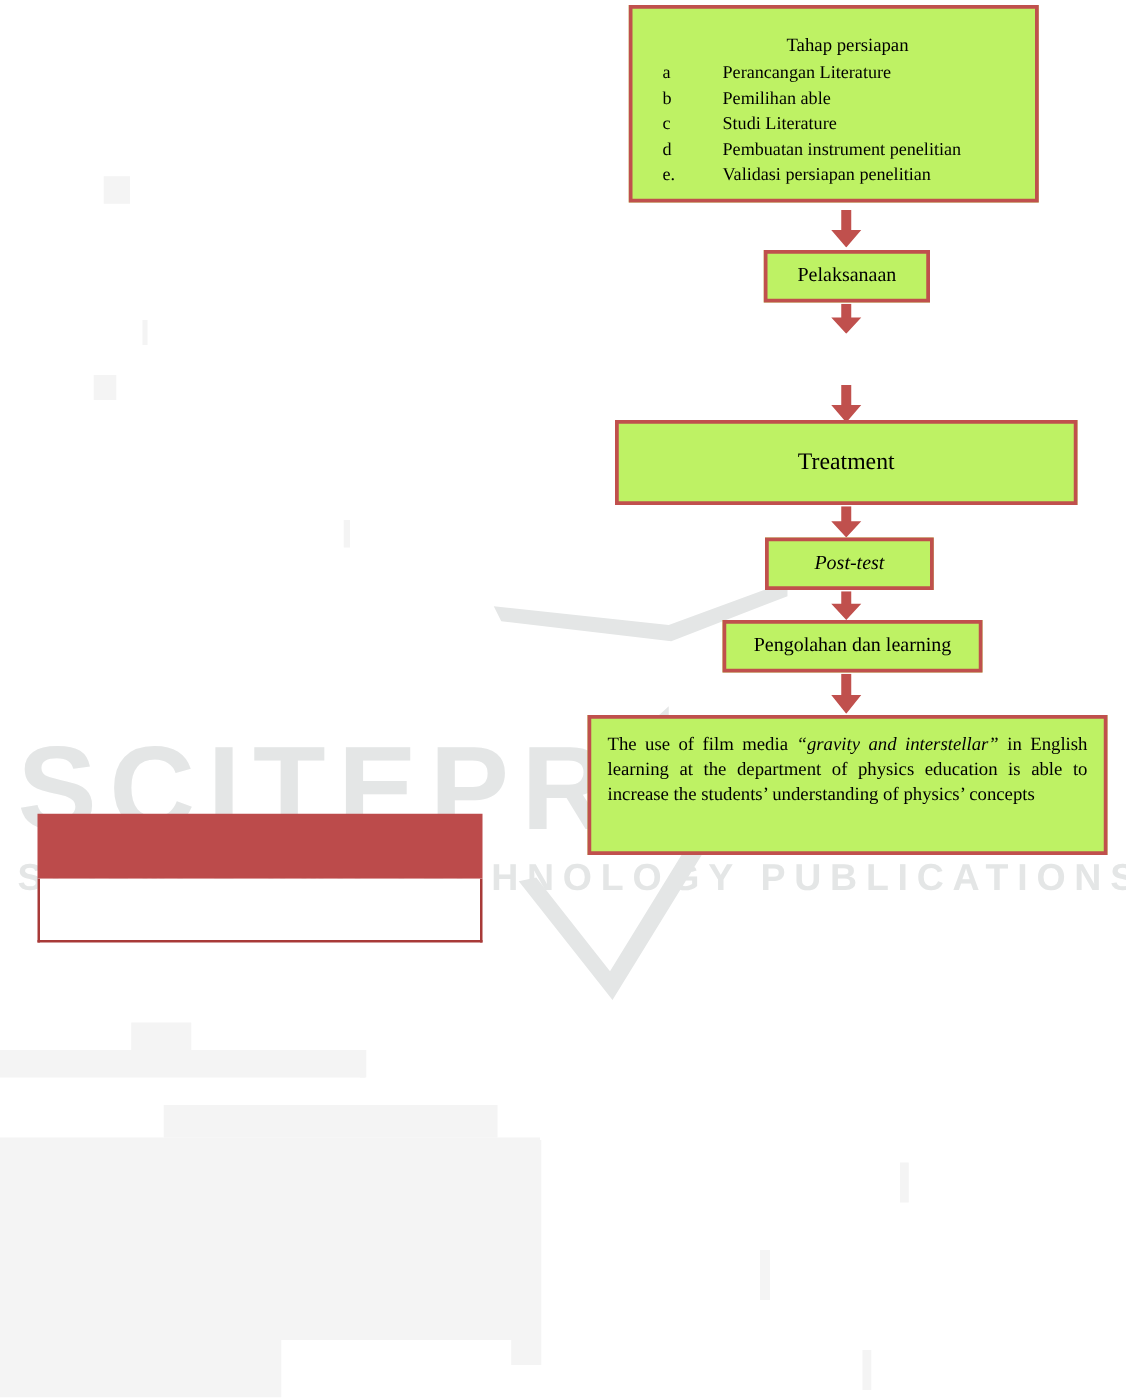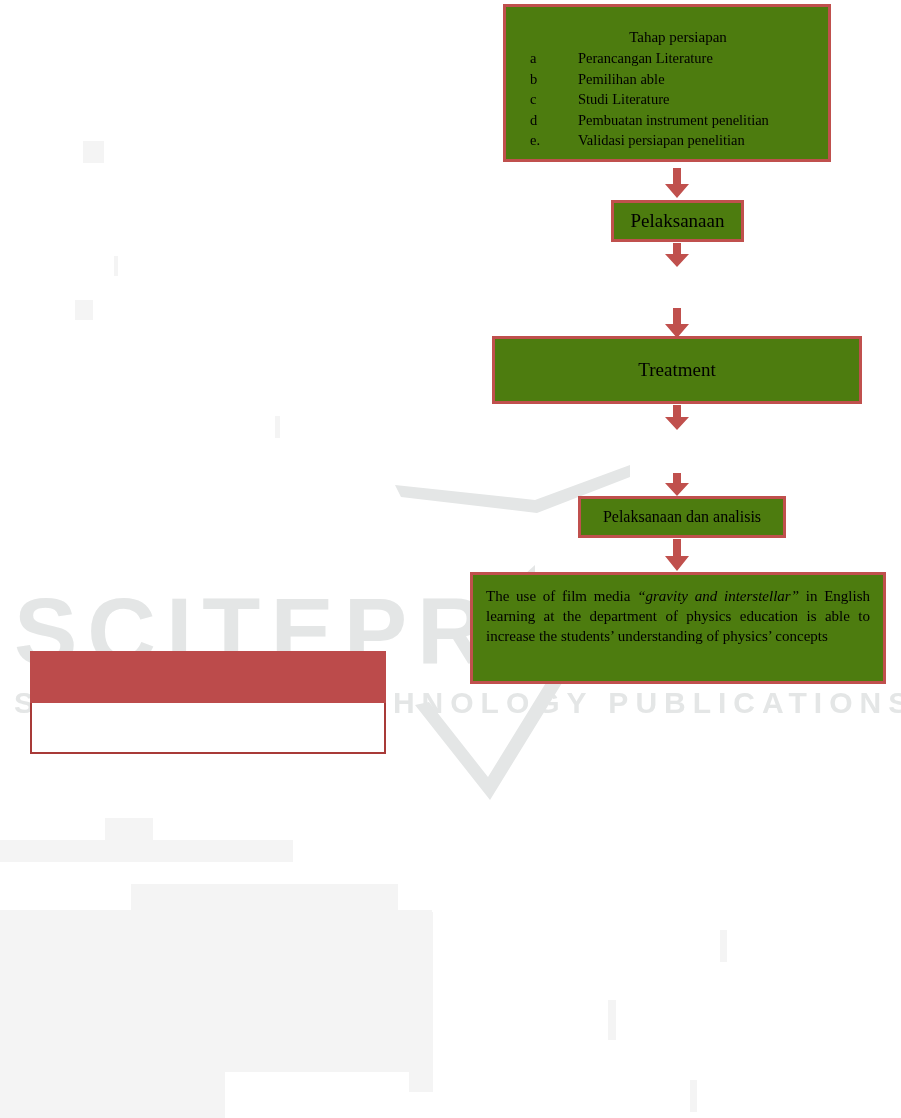--- a/index.html
+++ b/index.html
@@ -63,21 +63,21 @@
 
   
   #flowchart {
     position: absolute;
     inset: 0;
     z-index: 2;
   }
   .node {
     position: absolute;
     box-sizing: border-box;
-    background: #4d7c0f;
+    background: #bef264;
     border: 3px solid #c0504d;
     display: flex;
     flex-direction: column;
     align-items: center;
     justify-content: center;
   }
   .node .line {
     line-height: 1.28;
     text-align: center;
     white-space: nowrap;
@@ -114,21 +114,21 @@
     width: 48px;
     flex: 0 0 48px;
   }
 
   #node-pelaksanaan {
     left: 611px;
     top: 200px;
     width: 133px;
     height: 42px;
   }
-  #node-pelaksanaan .line { font-size: 19px; }
+  #node-pelaksanaan .line { font-size: 16px; }
 
   #node-pretest {
     left: 611px;
     top: 265px;
     width: 133px;
     height: 42px;
   }
   #node-pretest .line { font-size: 16px; font-style: italic; }
 
   #node-treatment {
@@ -281,27 +281,30 @@
   </svg>
 
   <div class="node" id="node-treatment">
     <div class="line">Treatment</div>
   </div>
 
   <svg class="arrow" style="left:664px; top:405px; height:25px;" viewBox="0 0 26 25">
     <path d="M9 0 L17 0 L17 12 L25 12 L13 25 L1 12 L9 12 Z" fill="#c0504d"></path>
   </svg>
 
+  <div class="node" id="node-posttest">
+    <div class="line">Post-test</div>
+  </div>
 
   <svg class="arrow" style="left:664px; top:473px; height:23px;" viewBox="0 0 26 23">
     <path d="M9 0 L17 0 L17 10 L25 10 L13 23 L1 10 L9 10 Z" fill="#c0504d"></path>
   </svg>
 
   <div class="node" id="node-pengolahan">
-    <div class="line">Pelaksanaan dan analisis</div>
+    <div class="line">Pengolahan dan learning</div>
   </div>
 
   <svg class="arrow" style="left:664px; top:539px; height:32px;" viewBox="0 0 26 32">
     <path d="M9 0 L17 0 L17 17 L25 17 L13 32 L1 17 L9 17 Z" fill="#c0504d"></path>
   </svg>
 
   <div class="node" id="node-conclusion">
     <div class="para">
       <span>The use of film media </span><i>“gravity and interstellar”</i><span> in English learning at the department of physics education is able to increase the students’ understanding of physics’ concepts</span>
     </div>

